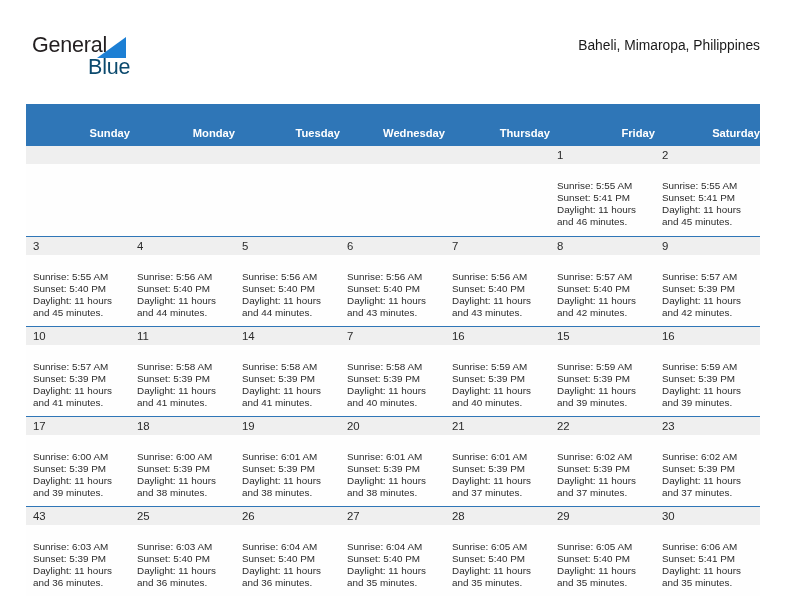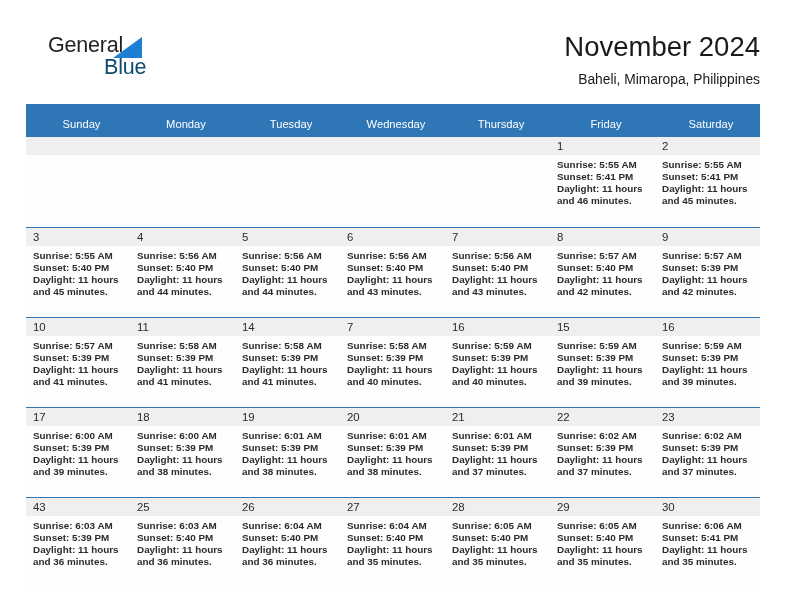--- a/index.html
+++ b/index.html
@@ -20,21 +20,21 @@
 
   
   .top {
     position: absolute;
     left: 0; top: 0;
     width: 792px;
     height: 100px;
   }
   .logo {
     position: absolute;
-    left: 48px; top: 33px;
+    left: 32px; top: 33px;
     width: 200px;
     height: 52px;
     text-decoration: underline;
   }
   .logo-general {
     position: absolute;
     left: 0; top: 0;
     font-size: 21.5px;
     letter-spacing: -0.2px;
     color: #231f20;
@@ -83,24 +83,24 @@
     position: absolute;
     left: 26px;
     top: 104px;
     width: 734px;
     border-collapse: collapse;
     table-layout: fixed;
   }
   .cal th {
     background: #2f76b7;
     color: #ffffff;
-    font-weight: normal;
+    font-weight: bold;
     font-size: 11.2px;
-    text-align: center;
-    padding: 14px 0 6px 7px;
+    text-align: right;
+    padding: 23px 0 6px 7px;
     line-height: 13px;
     height: 21px;
     border: none;
   }
   .cal td {
     vertical-align: top;
     padding: 0;
     border: none;
     border-top: 1.6px solid #2f76b7;
     height: 90px;
@@ -112,45 +112,43 @@
   .daynum-band {
     background: #efefef;
     height: 18px;
     padding: 2px 0 0 7px;
     font-size: 11.4px;
     color: #2b2b2b;
     line-height: 15px;
   }
   .daycell.empty .daynum-band { background: #efefef; }
   .info {
-    padding: 4px 6px 0 7px;
+    padding: 16px 6px 0 7px;
     font-size: 9.9px;
     line-height: 12.1px;
     color: #2b2b2b;
-    font-weight: bold;
   }
   .info div { white-space: normal; }
 </style>
 </head>
 <body>
 
 <div class="page">
 
   <div class="top">
 
     <div class="logo">
       <span class="logo-general">General</span>
       <svg class="logo-tri" viewBox="0 0 29 21">
         <polygon points="0,21 29,21 29,0" fill="#1c7fd4"></polygon>
       </svg>
       <span class="logo-blue">Blue</span>
     </div>
 
     <div class="title-block">
-      <div class="cal-title">November 2024</div>
       <div class="cal-subtitle">Baheli, Mimaropa, Philippines</div>
     </div>
 
   </div>
 
   <table class="cal">
     <colgroup>
       <col style="width:104px">
         <col style="width:105px">
         <col style="width:105px">

